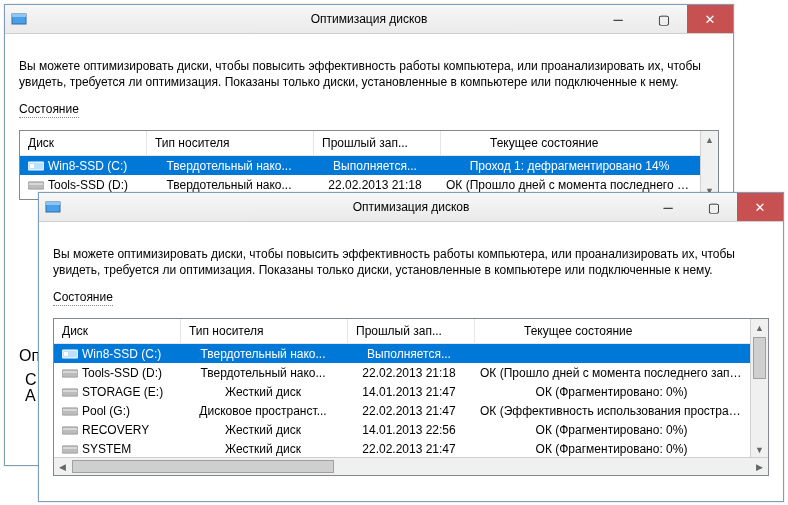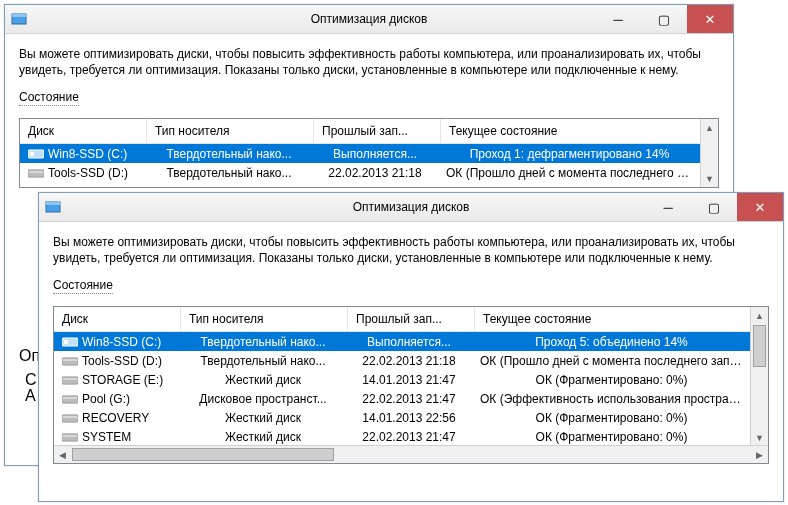--- a/index.html
+++ b/index.html
@@ -59,21 +59,21 @@
     justify-content: center;
     font-size: 13px;
     color: #000;
   }
   .title-btn.close {
     background: #c75050;
     color: #fff;
   }
 
   .window .body {
-    padding: 12px 14px 10px 14px;
+    padding: 24px 14px 10px 14px;
   }
 
   .desc {
     font-size: 12px;
     line-height: 1.35;
     color: #000;
     margin-bottom: 12px;
   }
 
   .section-label {
@@ -102,21 +102,21 @@
   .list-header .col {
     padding: 0 8px;
     border-right: 1px solid #e5e5e5;
     white-space: nowrap;
     overflow: hidden;
     text-overflow: ellipsis;
     height: 100%;
     display: flex;
     align-items: center;
   }
-  .list-header .col:last-child { border-right: none; }
+  .list-header .col:last-child { border-right: none; margin-left: 41px; }
 
   .rows {
     position: relative;
     text-align: center;
   }
   .row {
     display: flex;
     height: 19px;
     align-items: center;
     font-size: 12px;
@@ -317,21 +317,20 @@
                 <span class="drive-icon">
                   <svg width="16" height="12">
                     <rect x="0" y="2" width="16" height="8" rx="1" fill="#bde0ff" stroke="#fff"></rect>
                     <rect x="2" y="4" width="4" height="4" fill="#fff"></rect>
                   </svg>
                 </span>
                 <span>Win8-SSD (C:)</span>
               </div>
               <div class="cell c-media">Твердотельный нако...</div>
               <div class="cell c-last">Выполняется...</div>
-              <div class="cell c-state">Проход 5: объединено 14%</div>
             </div>
             <div class="row">
               <div class="cell c-disk">
                 <span class="drive-icon">
                   <svg width="16" height="12">
                     <rect x="0" y="3" width="16" height="7" rx="1" fill="#d8d8d8" stroke="#8a8a8a"></rect>
                     <rect x="1" y="6" width="14" height="3" fill="#bcbcbc"></rect>
                   </svg>
                 </span>
                 <span>Tools-SSD (D:)</span>

